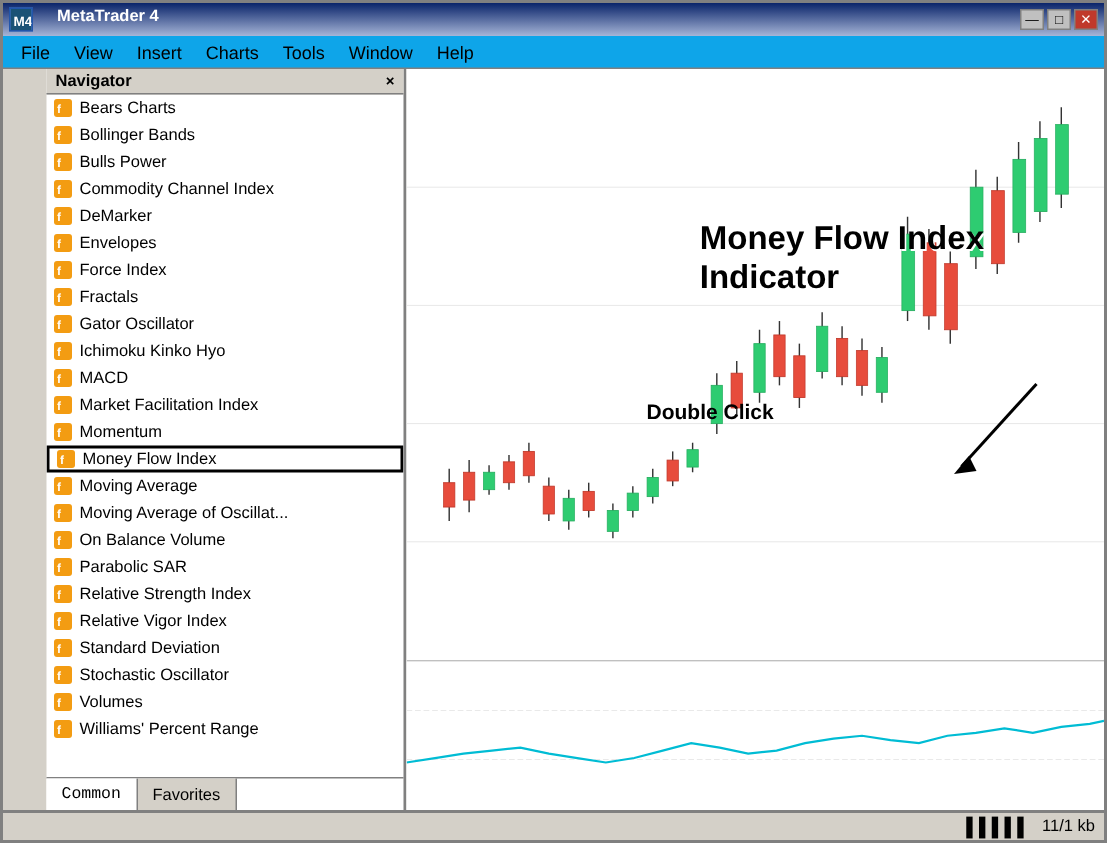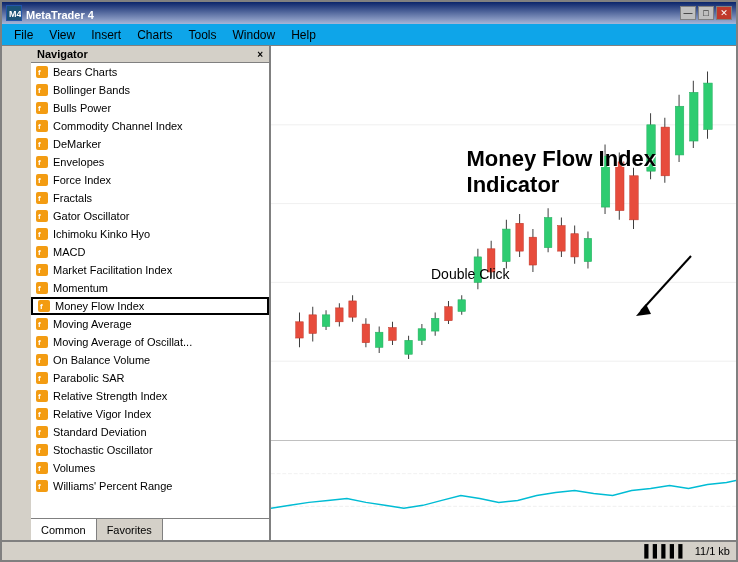--- a/index.html
+++ b/index.html
@@ -19,22 +19,22 @@
       background: linear-gradient(to bottom, #0a246a, #a6b5d7);
       height: 22px;
       display: flex;
       align-items: center;
       justify-content: space-between;
       padding: 0 4px;
       flex-shrink: 0;
     }
     .title-bar-left {
       display: flex;
-      align-items: flex-end;
-      gap: 4px;
+      align-items: flex-start;
+      gap: 16px;
       color: white;
       font-size: 11px;
       font-weight: bold;
     }
     .title-icon {
       width: 16px;
       height: 16px;
       background: #4a7ec7;
       border: 1px solid #2255aa;
       display: flex; align-items: center; justify-content: center;
@@ -140,20 +140,21 @@
       border-right: 1px solid #808080;
       cursor: pointer;
       font-size: 11px;
       background: #d4d0c8;
       display: flex; align-items: center;
     }
     .nav-tab.active {
       background: white;
       border-bottom: 1px solid white;
       margin-bottom: -1px;
+      font-family: Liberation Mono, monospace;
     }
 
     
     .chart-area {
       flex: 1;
       background: white;
       position: relative;
       overflow: hidden;
       display: flex;
       flex-direction: column;
@@ -610,21 +611,21 @@
           <line x1="460" y1="22" x2="460" y2="80" stroke="#333" stroke-width="1"></line>
           <rect x="456" y="32" width="9" height="40" fill="#2ecc71" stroke="#27ae60" stroke-width="0.5"></rect>
         </svg>
 
         
         <div class="chart-annotation">
           <span style="font-size:22px; font-weight:bold;">Money Flow Index<br>Indicator</span>
         </div>
 
         <div class="double-click-label">
-          <span style="font-size:14px; font-weight:normal;padding-left:30px;">Double Click</span>
+          <span style="font-size:14px; font-weight:bold;padding-left:30px;">Double Click</span>
         </div>
 
         
         <svg style="position:absolute; left:350px; top:200px; width:100px; height:80px; pointer-events:none;">
           <line x1="70" y1="10" x2="20" y2="65" stroke="black" stroke-width="2"></line>
           <polygon points="15,70 25,58 30,68" fill="black"></polygon>
         </svg>
       </div>
 
       <div class="indicator-area">

